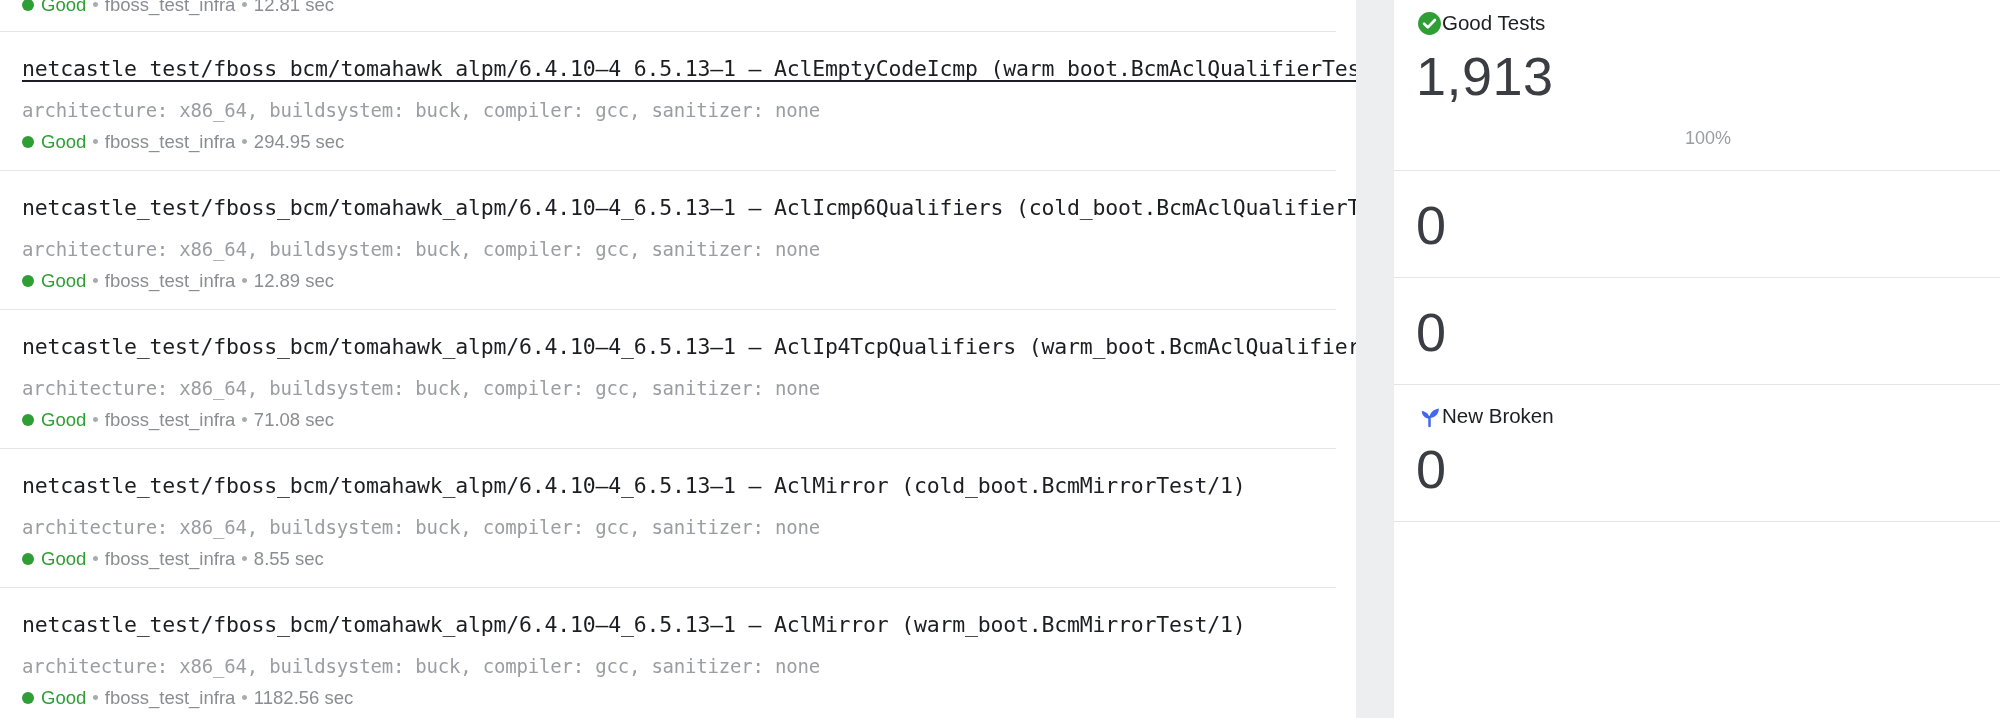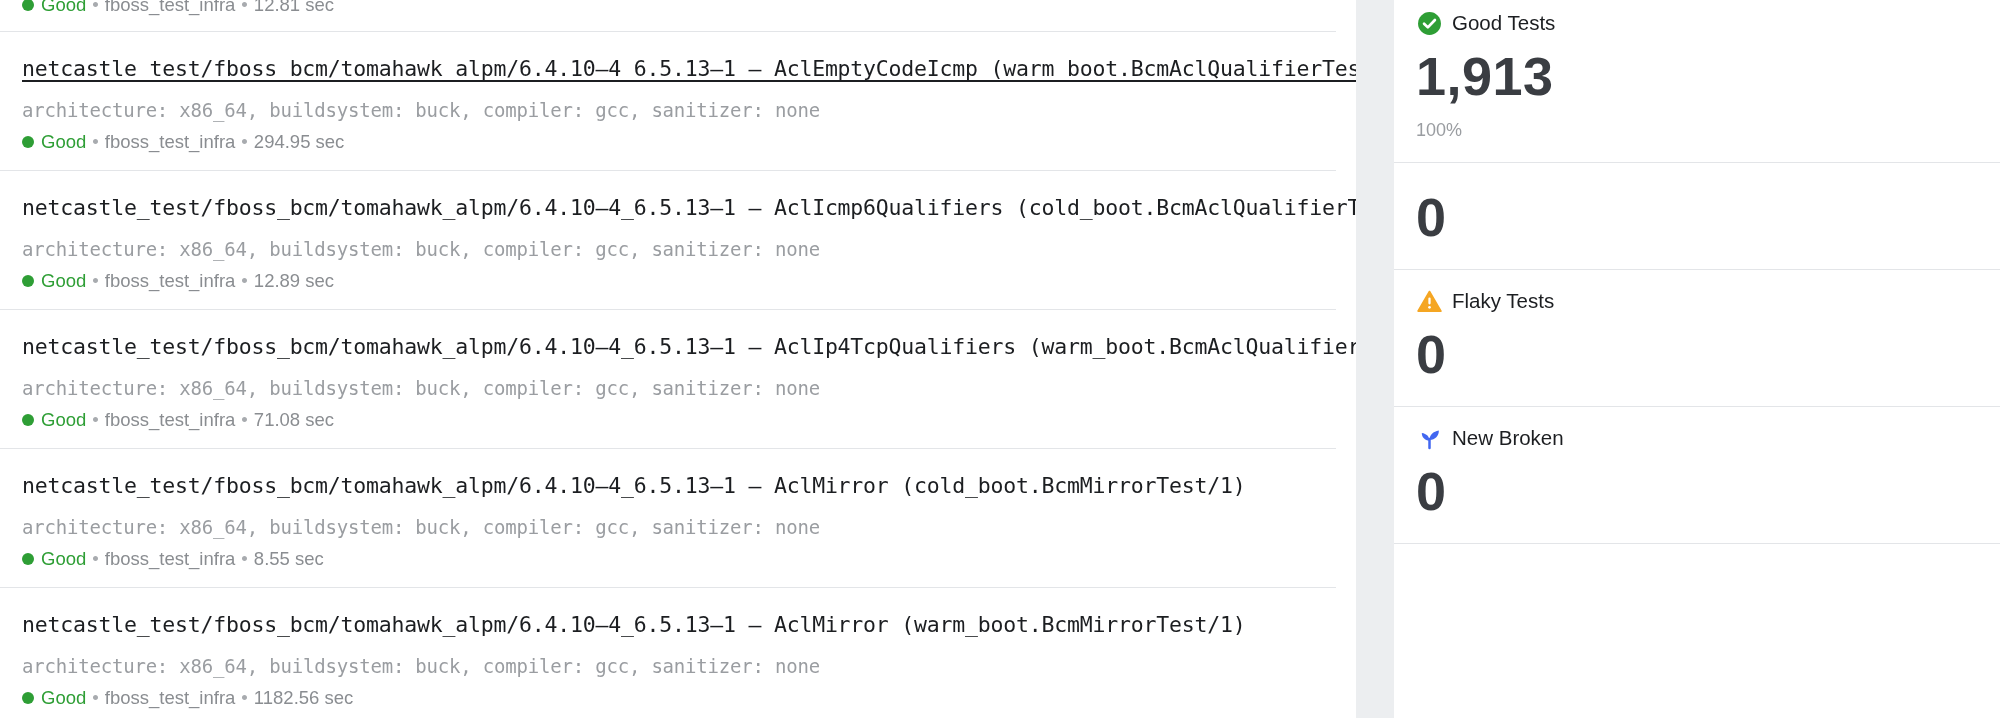--- a/index.html
+++ b/index.html
@@ -143,46 +143,46 @@
 
   .summary-card {
     padding: 16px 0 20px 22px;
     border-bottom: 1px solid #e3e5e8;
     background: #ffffff;
   }
 
   .summary-head {
     display: flex;
     align-items: center;
-    gap: 10px;
     height: 30px;
     text-align: center;
   }
 
   .summary-title {
     font-size: 20.5px;
     color: #1c1e21;
     line-height: 30px;
     white-space: nowrap;
   }
 
   .summary-value {
     font-size: 54px;
     line-height: 64px;
     color: #3a3d42;
-    font-weight: 700;
+    font-weight: 400;
     letter-spacing: 0.5px;
     margin-top: 6px;
   }
 
   .summary-pct {
     font-size: 18px;
     line-height: 24px;
     color: #9a9da1;
-    margin-top: 10px;
+    margin-top: 18px;
+    text-align: center;
   }
 
   
   .icon {
     width: 26px;
     height: 26px;
     flex: 0 0 26px;
     display: inline-flex;
     align-items: center;
     justify-content: center;
@@ -266,30 +266,20 @@
             </span>
             <span class="summary-title">Good Tests</span>
           </div>
           <div class="summary-value">1,913</div>
           <div class="summary-pct">100%</div>
         </div>
         <div class="summary-card">
           <div class="summary-value">0</div>
         </div>
         <div class="summary-card">
-          <div class="summary-head">
-            <span class="icon">
-              <svg width="25" height="25" viewBox="0 0 24 24">
-                <path d="M12 2.4 L23 21.2 L1 21.2 Z" fill="#f5a623" stroke="#f5a623" stroke-width="1.6" stroke-linejoin="round"></path>
-                <rect x="10.9" y="8.2" width="2.2" height="6.6" rx="1.1" fill="#ffffff"></rect>
-                <circle cx="12" cy="17.6" r="1.3" fill="#ffffff"></circle>
-              </svg>
-            </span>
-            <span class="summary-title">Flaky Tests</span>
-          </div>
           <div class="summary-value">0</div>
         </div>
         <div class="summary-card">
           <div class="summary-head">
             <span class="icon">
               <svg width="25" height="25" viewBox="0 0 24 24">
                 <path d="M12 21 L12 12.5" stroke="#4267f0" stroke-width="2.4" stroke-linecap="round"></path>
                 <path d="M12 13.5 C12 8.5 15.5 5 21 4.2 C21 9.5 17.5 13 12 13.5 Z" fill="#4267f0"></path>
                 <path d="M12 14.2 C12 10.4 9.2 7.4 4.6 6.8 C4.6 11 7.4 13.8 12 14.2 Z" fill="#4267f0"></path>
               </svg>

